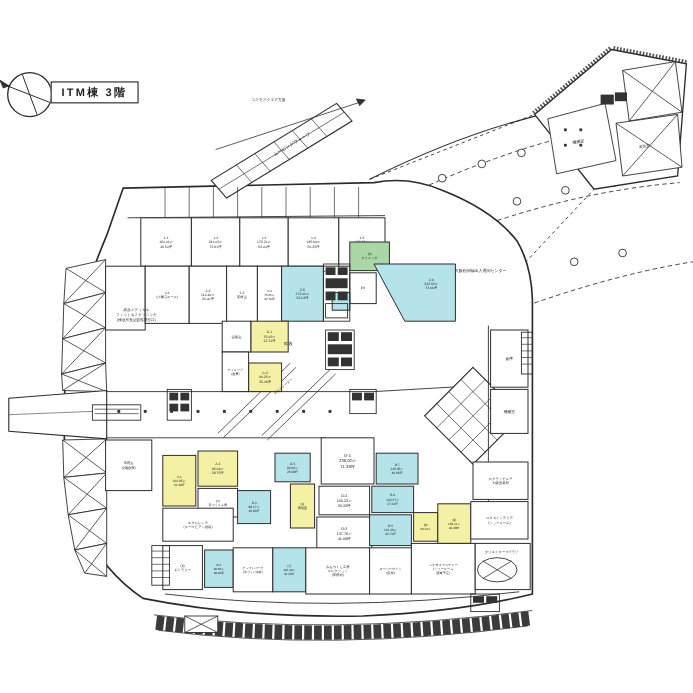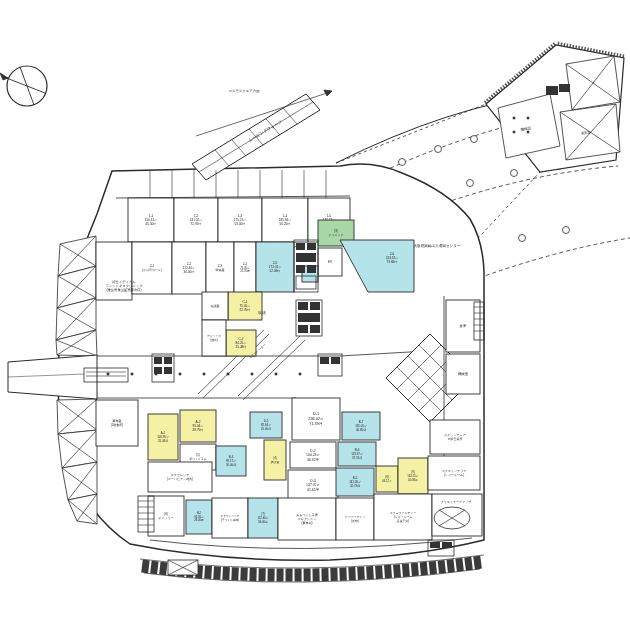--- a/index.html
+++ b/index.html
@@ -290,13 +290,16 @@
       <text x="266" y="132" font-size="4.2" text-anchor="middle" transform="rotate(-31 266 132)"><tspan x="266" dy="0">ムービングウォーク</tspan></text>
       <text x="244" y="92" font-size="3.4" text-anchor="middle"><tspan x="244" dy="0">コスモスクエア方面</tspan></text>
       <text x="437" y="247" font-size="3.6" text-anchor="middle"><tspan x="437" dy="0">大阪税関輸出入通関センター</tspan></text>
       <text x="124" y="283" font-size="3.3" text-anchor="middle"><tspan x="124" dy="0">綜合メディカル</tspan><tspan x="124" dy="4.224">フィットネスクリニック</tspan><tspan x="124" dy="4.224">(検疫所食品監視課窓口)</tspan></text>
       <text x="262" y="314" font-size="4" text-anchor="middle"><tspan x="262" dy="0">吹抜</tspan></text>
       <text x="258" y="352" font-size="3" text-anchor="middle" transform="rotate(-40 258 352)"><tspan x="258" dy="0">エスカレーター</tspan></text>
       <text x="526" y="130" font-size="3.6" text-anchor="middle" transform="rotate(-10 526 130)"><tspan x="526" dy="0">機械室</tspan></text>
       <text x="586" y="134" font-size="3.4" text-anchor="middle" transform="rotate(-8 586 134)"><tspan x="586" dy="0">電気室</tspan></text>
       <text x="456" y="503" font-size="3" text-anchor="middle"><tspan x="456" dy="0">クリエイターズプラザ</tspan></text>
     </svg>
+  <div class="title-box">
+    <span>ITM棟 3階</span>
+  </div>
 </div>
 
 </body></html>

